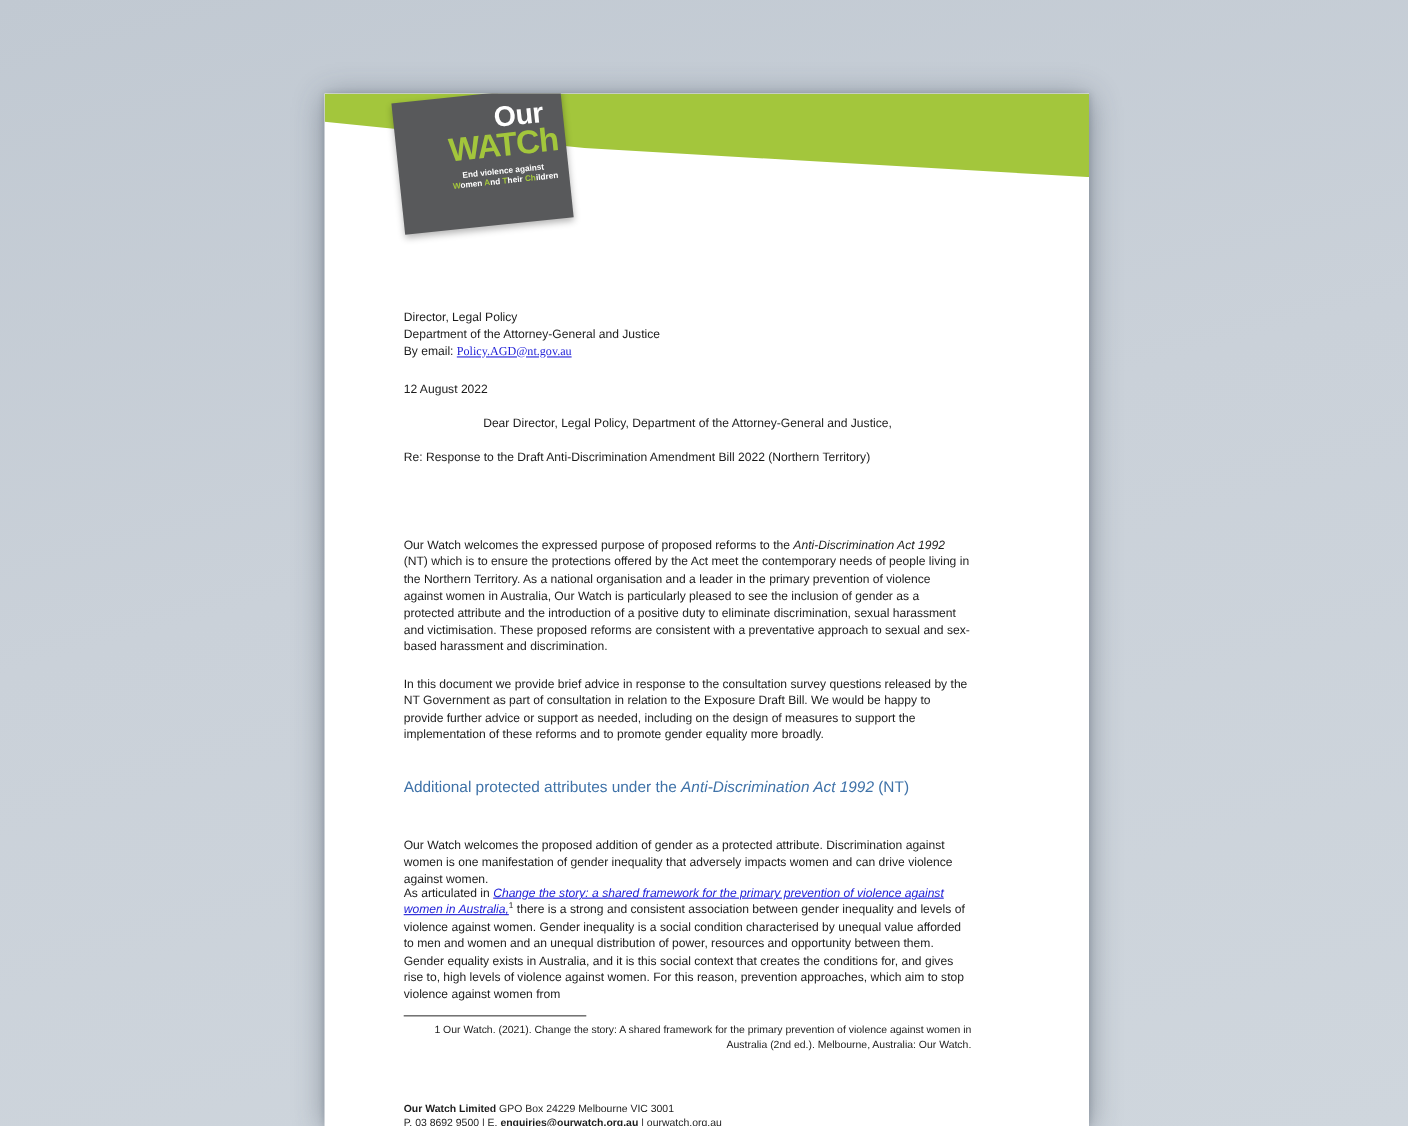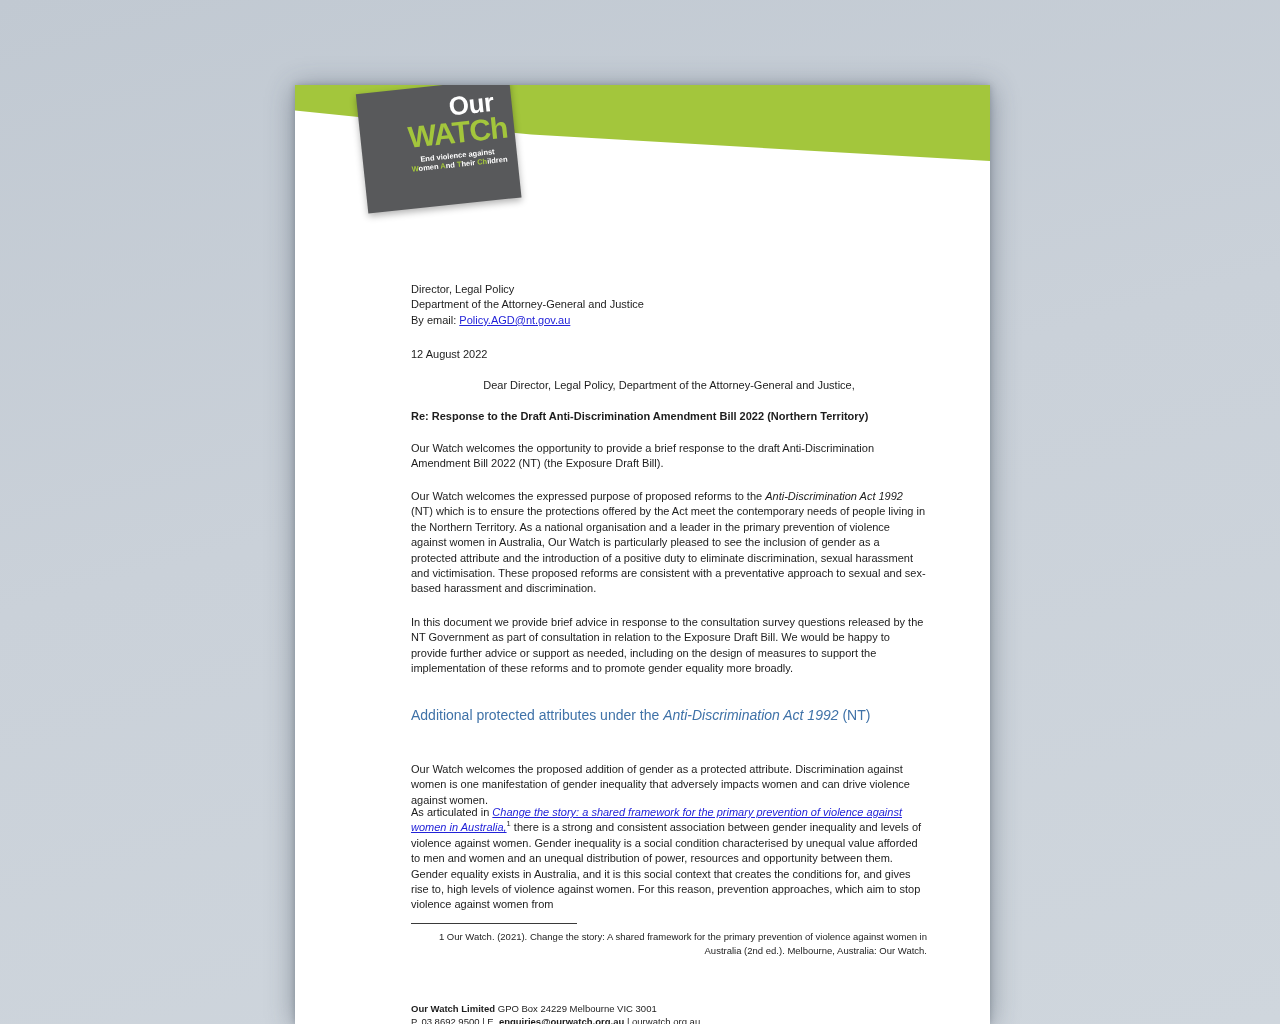--- a/index.html
+++ b/index.html
@@ -26,39 +26,39 @@
     transform:rotate(-6deg); transform-origin:55% 45%;
     z-index:2; color:#fff;
     box-shadow:0 3px 7px rgba(0,0,0,.3);
   }
   .logo-our   { font-size:26px; font-weight:bold; line-height:26px; text-align:right; padding:9px 18px 0 0; letter-spacing:-.5px; }
   .logo-watch { font-size:30px; font-weight:bold; line-height:27px; text-align:right; padding-right:7px; letter-spacing:-1px; color:var(--green,#a3c63c); }
   .logo-tag1  { font-size:7.5px; font-weight:bold; line-height:9px; text-align:right; padding-right:22px; margin-top:5px; }
   .logo-tag2  { font-size:7.5px; font-weight:bold; line-height:9px; text-align:right; padding-right:10px; }
   .seg-green  { color:var(--green,#a3c63c); }
 
-  .blk { position:absolute; left:72px; width:516px; font-size:11px; line-height:15.4px; color:var(--text,#1c1c1c); z-index:3;margin-left:44px; }
+  .blk { position:absolute; left:72px; width:516px; font-size:11px; line-height:15.4px; color:var(--text,#1c1c1c); z-index:3; }
   .recipient  { top:197px; }
   .date-blk   { top:262px; }
   .salutation { top:293px;text-align:center; }
-  .subject    { top:324px; font-weight:bold; }
+  .subject    { top:324px; font-weight:normal; }
   .para-1     { top:356px; }
   .para-2     { top:404px; }
   .para-3     { top:530px; }
   .heading    { top:621px; font-size:14px; line-height:18px; font-weight:normal; color:var(--heading_blue,#3f72a8); width:560px; }
   .para-4     { top:677px; }
   .para-5     { top:720px; }
   .fn-rule    { top:838px; width:166px; border-top:1.2px solid #3a3a3a; height:0; }
   .footnote   { top:845px; font-size:9.5px; line-height:13.5px;text-align:right; }
   .footer-1   { top:917px; font-size:9.5px; line-height:13px; width:560px; }
   .footer-2   { top:930px; font-size:9.5px; line-height:13px; width:560px; }
 
   .seg-i    { font-style:italic; }
   .seg-b    { font-weight:bold; }
-  .seg-link { color:var(--link_blue,#2222d8); text-decoration:underline; cursor:pointer; }
+  .seg-link { color:var(--link_blue,#2222d8); text-decoration:underline; cursor:pointer;font-family:Liberation Serif, serif; }
   .seg-ilink{ color:var(--link_blue,#2222d8); text-decoration:underline; font-style:italic; cursor:pointer; }
   .seg-sup  { vertical-align:super; font-size:7.5px; line-height:0; }
 </style>
 </head>
 <body>
 
 <div class="page">
 
   <div class="green-band"></div>
 
@@ -74,21 +74,20 @@
     <div>Department of the Attorney-General and Justice</div>
     <div><span>By email: </span><span class="seg-link">Policy.AGD@nt.gov.au</span></div>
   </div>
 
   <div class="blk date-blk">12 August 2022</div>
 
   <div class="blk salutation">Dear Director, Legal Policy, Department of the Attorney-General and Justice,</div>
 
   <div class="blk subject">Re: Response to the Draft Anti-Discrimination Amendment Bill 2022 (Northern Territory)</div>
 
-  <div class="blk para-1"><span>Our Watch welcomes the opportunity to provide a brief response to the draft Anti-Discrimination Amendment Bill 2022 (NT) (the Exposure Draft Bill).</span></div>
   <div class="blk para-2"><span>Our Watch welcomes the expressed purpose of proposed reforms to the </span><span class="seg-i">Anti-Discrimination Act 1992</span><span> (NT) which is to ensure the protections offered by the Act meet the contemporary needs of people living in the Northern Territory. As a national organisation and a leader in the primary prevention of violence against women in Australia, Our Watch is particularly pleased to see the inclusion of gender as a protected attribute and the introduction of a positive duty to eliminate discrimination, sexual harassment and victimisation. These proposed reforms are consistent with a preventative approach to sexual and sex-based harassment and discrimination.</span></div>
   <div class="blk para-3"><span>In this document we provide brief advice in response to the consultation survey questions released by the NT Government as part of consultation in relation to the Exposure Draft Bill. We would be happy to provide further advice or support as needed, including on the design of measures to support the implementation of these reforms and to promote gender equality more broadly.</span></div>
 
   <h2 class="blk heading"><span>Additional protected attributes under the </span><span class="seg-i">Anti-Discrimination Act 1992</span><span> (NT)</span></h2>
 
   <div class="blk para-4"><span>Our Watch welcomes the proposed addition of gender as a protected attribute. Discrimination against women is one manifestation of gender inequality that adversely impacts women and can drive violence against women.</span></div>
   <div class="blk para-5"><span>As articulated in </span><span class="seg-ilink">Change the story: a shared framework for the primary prevention of violence against women in Australia,</span><span class="seg-sup">1</span><span> there is a strong and consistent association between gender inequality and levels of violence against women. Gender inequality is a social condition characterised by unequal value afforded to men and women and an unequal distribution of power, resources and opportunity between them. Gender equality exists in Australia, and it is this social context that creates the conditions for, and gives rise to, high levels of violence against women. For this reason, prevention approaches, which aim to stop violence against women from</span></div>
 
   <div class="blk fn-rule"></div>
   <div class="blk footnote">1 Our Watch. (2021). Change the story: A shared framework for the primary prevention of violence against women in Australia (2nd ed.). Melbourne, Australia: Our Watch.</div>

